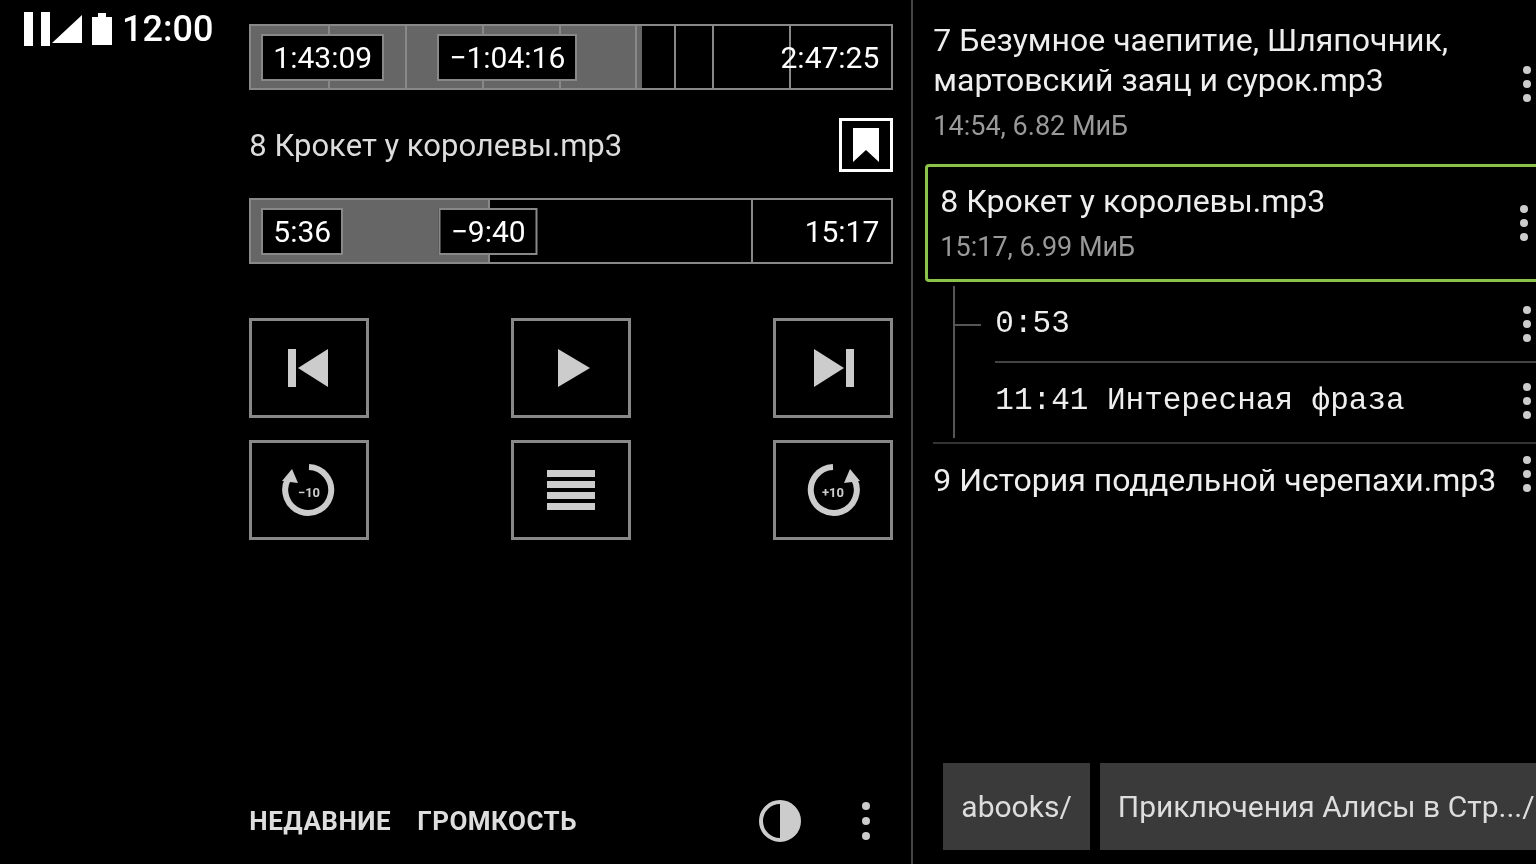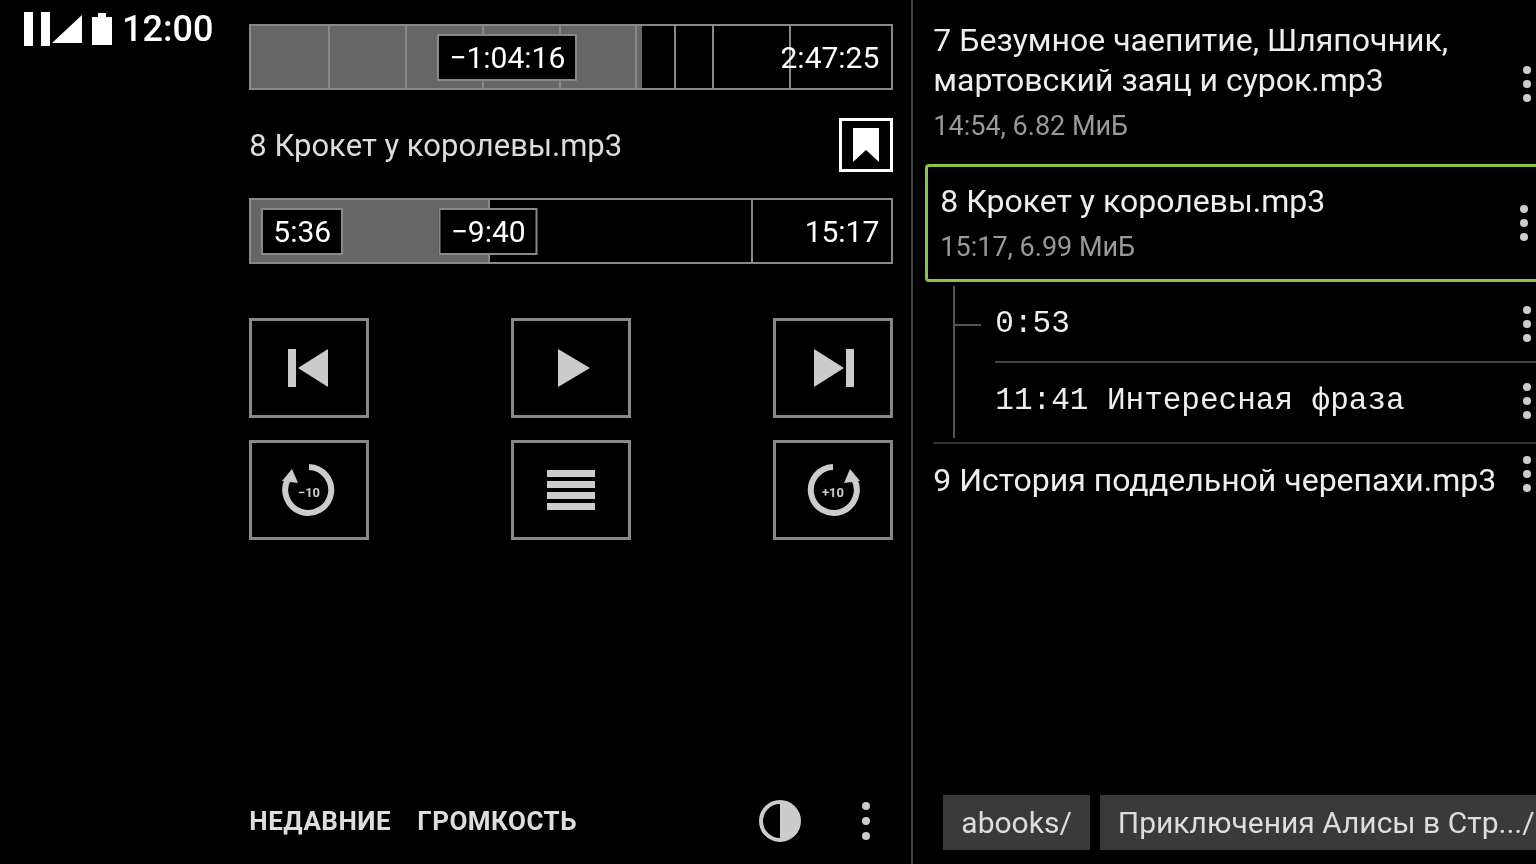--- a/index.html
+++ b/index.html
@@ -126,21 +126,21 @@
 .sub-text { font-size: 31px; color: #eee; }
 .divider { height: 2px; background: #333; margin: 4px 8px; }
 .scrollbar-ind {
   position: absolute; right: 2px; top: 300px; width: 8px; height: 280px;
   background: #555; border-radius: 4px;
 }
 .breadcrumb {
   display: flex; gap: 10px; padding: 12px 14px 14px 30px;
   align-items: center;
 }
-.crumb { background: #3a3a3a; padding: 10px 18px; font-size: 30px; color: #ddd; cursor: pointer; white-space: nowrap; overflow: hidden; text-overflow: ellipsis; }
+.crumb { background: #3a3a3a; padding: 26px 18px; font-size: 30px; color: #ddd; cursor: pointer; white-space: nowrap; overflow: hidden; text-overflow: ellipsis; }
 .crumb:last-child { flex: 1; min-width: 0; }
 
 svg { display: block; }
 .dots-v circle { fill: #ccc; }
 </style>
 </head>
 <body>
 
 <div class="main">
   <div class="status-bar">
@@ -174,20 +174,21 @@
         <div class="progress-ticks">
           <div class="tick" style="left:12%"></div>
           <div class="tick" style="left:24%"></div>
           <div class="tick" style="left:36%"></div>
           <div class="tick" style="left:48%"></div>
           <div class="tick" style="left:60%"></div>
           <div class="tick" style="left:66%"></div>
           <div class="tick" style="left:72%"></div>
           <div class="tick" style="left:84%"></div>
         </div>
+        <div class="time-box time-left">1:43:09</div>
         <div class="time-box time-mid">−1:04:16</div>
         <div class="time-right">2:47:25</div>
       </div>
 
       <div class="track-row">
         <div class="track-name">8 Крокет у королевы.mp3</div>
         <div class="bookmark-btn">
           <svg width="26" height="34" viewBox="0 0 26 34">
               <path d="M0 0 H26 V34 L13 22 L0 34 Z" fill="#fff"></path>
             </svg>

